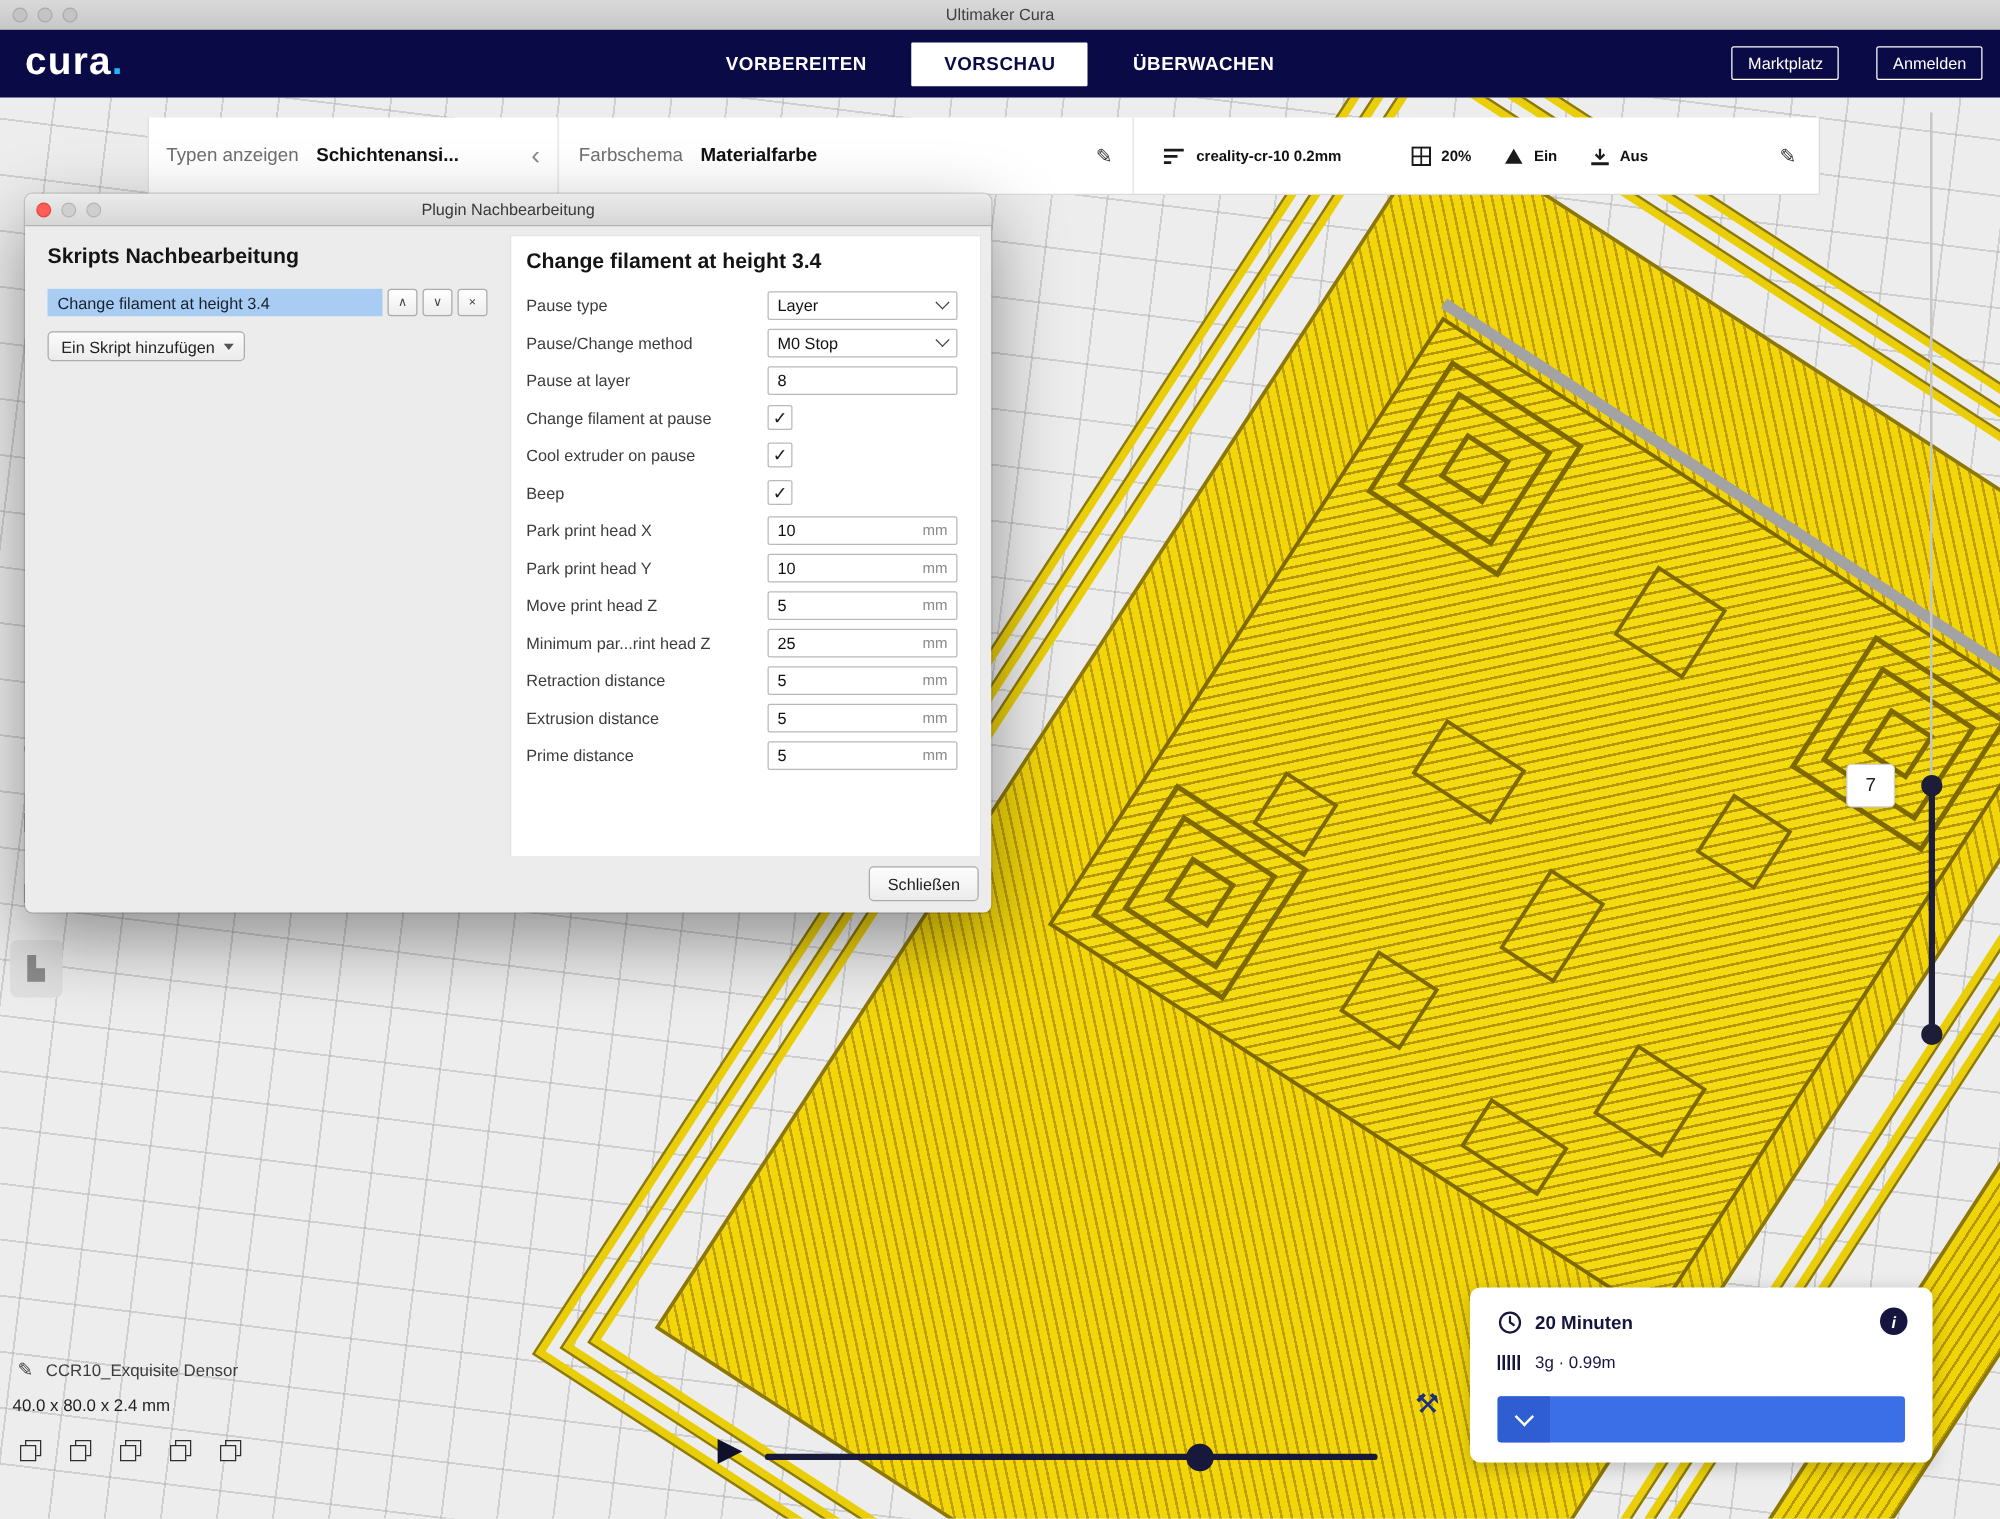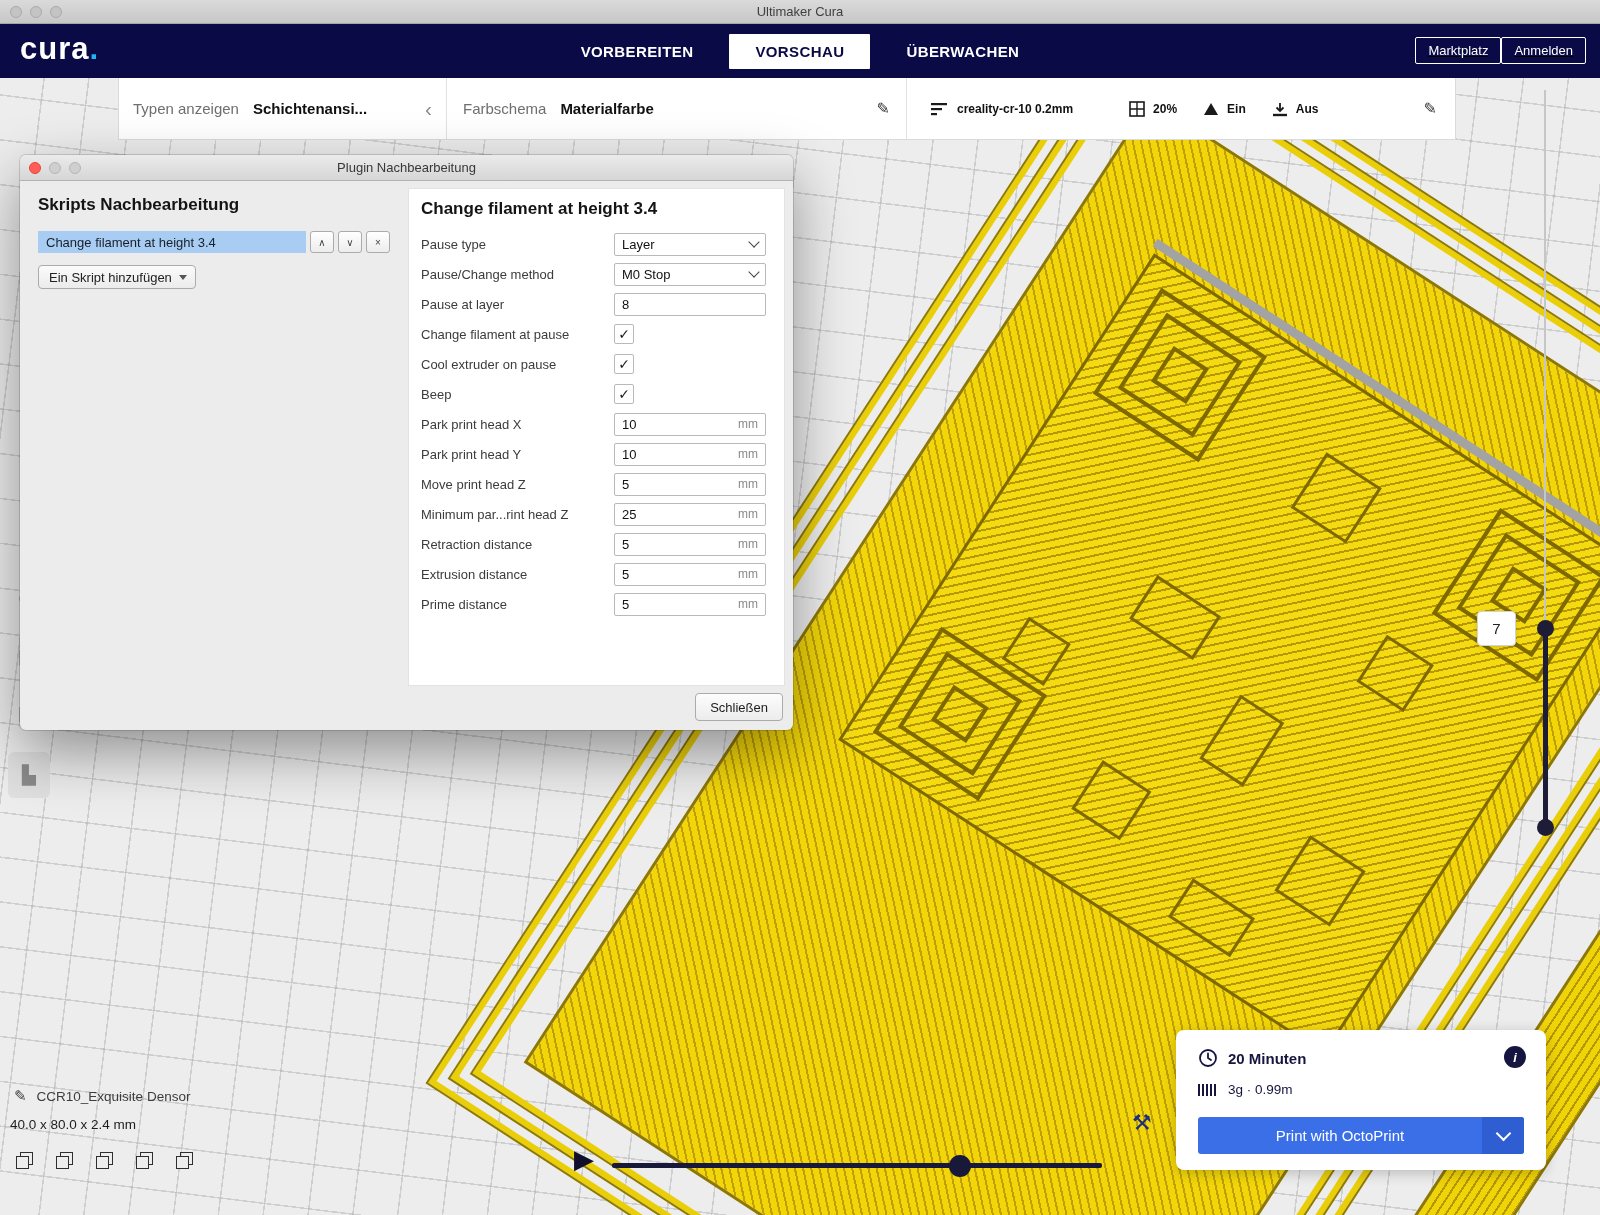--- a/index.html
+++ b/index.html
@@ -13,21 +13,21 @@
   .tl-lights{position:absolute;left:10px;top:6px;display:flex;gap:8px;}
   .tl{width:12px;height:12px;border-radius:50%;background:#c4c4c4;border:1px solid #aaa;box-sizing:border-box;}
 
   
   .app-header{position:absolute;left:0;top:24px;width:1600px;height:54px;background:#0a0a46;z-index:49;}
   .logo{position:absolute;left:20px;top:7px;font-size:31px;font-weight:bold;color:#fff;letter-spacing:1px;}
   .logo .dot{color:#1fb6f3;}
   .tabs{position:absolute;left:0;right:0;top:0;height:54px;display:flex;align-items:center;justify-content:center;gap:10px;}
   .tab{padding:9px 26px;font-size:15px;font-weight:bold;letter-spacing:.4px;color:#fff;}
   .tab.active{background:#fff;color:#0a0a46;border-radius:1px;}
-  .header-actions{position:absolute;right:14px;top:13px;display:flex;gap:0;text-decoration:underline;}
+  .header-actions{position:absolute;right:14px;top:13px;display:flex;gap:30px;}
   .hbtn{border:1px solid #fff;color:#fff;font-size:13px;padding:5px 12px;border-radius:2px;}
 
   
   .viewport{position:absolute;left:0;top:78px;width:1600px;height:1137px;overflow:hidden;
     background-color:#ededed;
     background-image:
       repeating-linear-gradient(97deg, transparent 0 43px, rgba(170,170,170,.45) 43px 44.5px),
       repeating-linear-gradient(7deg,  transparent 0 43px, rgba(170,170,170,.45) 43px 44.5px);}
 
   .print-wrap{position:absolute;left:1150px;top:20px;width:0;height:0;
@@ -44,21 +44,21 @@
   .fs{position:absolute;width:126px;height:126px;border:4px solid #7d6900;box-sizing:border-box;}
   .fs::before{content:"";position:absolute;inset:14px;border:4px solid #7d6900;}
   .fs::after{content:"";position:absolute;inset:38px;border:4px solid #7d6900;}
   .fs-tl{left:22px;top:22px;} .fs-tr{right:22px;top:22px;} .fs-bl{left:22px;bottom:22px;}
   .qm{position:absolute;border:3px solid #7d6900;}
   .strip{position:absolute;left:830px;top:-160px;width:85px;height:1660px;box-sizing:border-box;
     background:repeating-linear-gradient(90deg,#efd408 0 6px,#b59500 6px 8px);
     border:3px solid #8f7800;}
 
   
-  .toolbar{position:absolute;left:118px;top:78px;width:1338px;height:62px;background:#fff;
+  .toolbar{position:absolute;left:118px;top:94px;width:1338px;height:62px;background:#fff;
     border:1px solid #dadada;border-top:none;box-sizing:border-box;z-index:30;display:flex;}
   .tgroup{height:100%;display:flex;align-items:center;box-sizing:border-box;}
   .tg1{width:328px;padding:0 14px;border-right:1px solid #e2e2e2;}
   .tg2{width:460px;padding:0 16px;border-right:1px solid #e2e2e2;}
   .tg3{flex:1;padding:0 18px 0 24px;}
   .tlabel{color:#6f6f6f;font-size:15px;margin-right:14px;white-space:nowrap;}
   .tvalue{color:#111;font-size:15px;font-weight:bold;white-space:nowrap;}
   .backchev{margin-left:auto;color:#8a8a8a;font-size:21px;line-height:1;}
   .pencil{margin-left:auto;font-size:16px;color:#333;}
   .stat{display:flex;align-items:center;gap:8px;}
@@ -444,18 +444,17 @@
           <rect x="0" y="1" width="2" height="12"></rect>
           <rect x="4" y="1" width="2" height="12"></rect>
           <rect x="8" y="1" width="2" height="12"></rect>
           <rect x="12" y="1" width="2" height="12"></rect>
           <rect x="16" y="1" width="2" height="12"></rect>
         </g>
     </svg>
     <span>3g · 0.99m</span>
   </div>
   <div class="pc-btn">
-    <span class="pc-btn-label">Print with OctoPrint</span>
     <span class="pc-btn-chev">
         <span></span>
       </span>
   </div>
 </div>
 
 </body></html>

